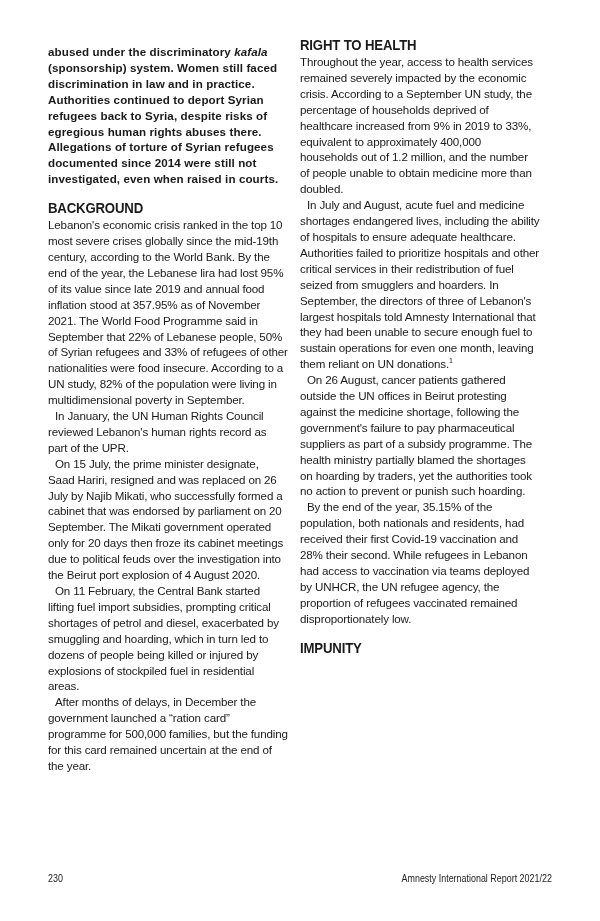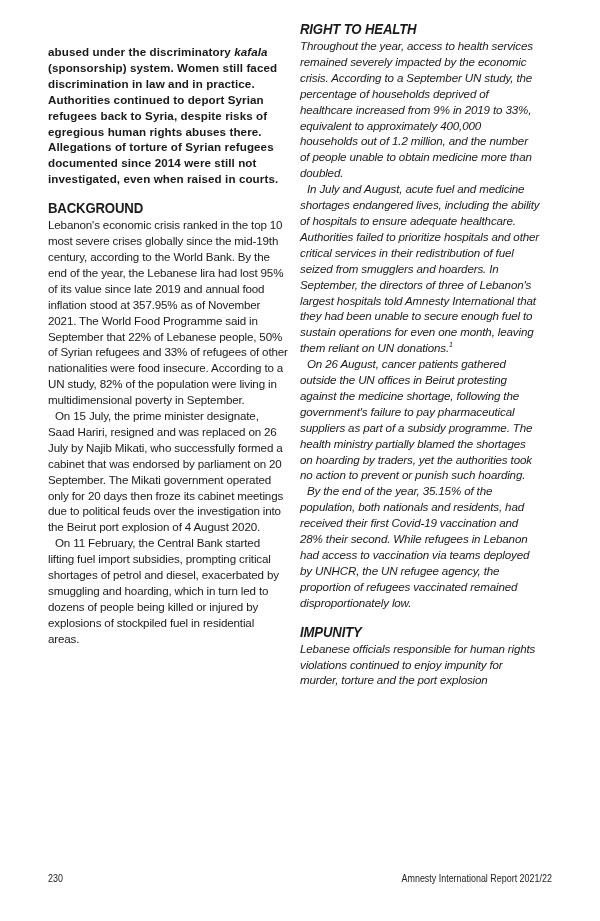--- a/index.html
+++ b/index.html
@@ -1,47 +1,48 @@
 <!DOCTYPE html>
 <html><head>
 <meta charset="utf-8">
 <style>
   html, body { margin: 0; padding: 0; background: #ffffff; }
   body { width: 600px; height: 921px; position: relative; overflow: hidden; color: #1a1a1a; }
   .col { position: absolute; top: 44px; width: 240px; font-family: "Liberation Sans Narrow", "Liberation Sans", sans-serif; font-size: 11.6px; line-height: 15.9px; letter-spacing: -0.15px; }
   .col-left { left: 48px; }
-  .col-right { left: 300px; top: 20px; font-style: italic; }
+  .col-right { left: 300px; top: 36px; }
   p { margin: 0; }
   p.indent { text-indent: 7px; }
   p.lead { font-weight: bold; letter-spacing: 0.1px; }
   h2 { margin: 0; font-family: "Liberation Sans", sans-serif; font-weight: bold; font-size: 15px; line-height: 18px; letter-spacing: -0.2px; transform: scaleX(0.88); transform-origin: left; white-space: nowrap; }
   .h-gap { margin-top: 12px; }
   sup { font-size: 7px; line-height: 0; vertical-align: super; }
   em { font-style: italic; }
   .footer { position: absolute; top: 872px; font-family: "Liberation Sans", sans-serif; font-size: 10.5px; color: #222; transform: scaleX(0.85); }
   .footer-left { left: 48px; transform-origin: left; }
   .footer-right { right: 48px; transform-origin: right; }
 </style>
 </head>
 <body>
 
 <div class="col col-left">
   <p class="lead"><span>abused under the discriminatory </span><em>kafala</em><span> (sponsorship) system. Women still faced discrimination in law and in practice. Authorities continued to deport Syrian refugees back to Syria, despite risks of egregious human rights abuses there. Allegations of torture of Syrian refugees documented since 2014 were still not investigated, even when raised in courts.</span></p>
 
   <h2 class="h-gap">BACKGROUND</h2>
   <p>Lebanon's economic crisis ranked in the top 10 most severe crises globally since the mid-19th century, according to the World Bank. By the end of the year, the Lebanese lira had lost 95% of its value since late 2019 and annual food inflation stood at 357.95% as of November 2021. The World Food Programme said in September that 22% of Lebanese people, 50% of Syrian refugees and 33% of refugees of other nationalities were food insecure. According to a UN study, 82% of the population were living in multidimensional poverty in September.</p>
+  <p class="indent">In January, the UN Human Rights Council reviewed Lebanon's human rights record as part of the UPR.</p>
   <p class="indent">On 15 July, the prime minister designate, Saad Hariri, resigned and was replaced on 26 July by Najib Mikati, who successfully formed a cabinet that was endorsed by parliament on 20 September. The Mikati government operated only for 20 days then froze its cabinet meetings due to political feuds over the investigation into the Beirut port explosion of 4 August 2020.</p>
   <p class="indent">On 11 February, the Central Bank started lifting fuel import subsidies, prompting critical shortages of petrol and diesel, exacerbated by smuggling and hoarding, which in turn led to dozens of people being killed or injured by explosions of stockpiled fuel in residential areas.</p>
+  <p class="indent">After months of delays, in December the government launched a “ration card” programme for 500,000 families, but the funding for this card remained uncertain at the end of the year.</p>
 </div>
 
 <div class="col col-right">
   <h2>RIGHT TO HEALTH</h2>
   <p>Throughout the year, access to health services remained severely impacted by the economic crisis. According to a September UN study, the percentage of households deprived of healthcare increased from 9% in 2019 to 33%, equivalent to approximately 400,000 households out of 1.2 million, and the number of people unable to obtain medicine more than doubled.</p>
   <p class="indent"><span>In July and August, acute fuel and medicine shortages endangered lives, including the ability of hospitals to ensure adequate healthcare. Authorities failed to prioritize hospitals and other critical services in their redistribution of fuel seized from smugglers and hoarders. In September, the directors of three of Lebanon's largest hospitals told Amnesty International that they had been unable to secure enough fuel to sustain operations for even one month, leaving them reliant on UN donations.</span><sup>1</sup></p>
   <p class="indent">On 26 August, cancer patients gathered outside the UN offices in Beirut protesting against the medicine shortage, following the government's failure to pay pharmaceutical suppliers as part of a subsidy programme. The health ministry partially blamed the shortages on hoarding by traders, yet the authorities took no action to prevent or punish such hoarding.</p>
   <p class="indent">By the end of the year, 35.15% of the population, both nationals and residents, had received their first Covid-19 vaccination and 28% their second. While refugees in Lebanon had access to vaccination via teams deployed by UNHCR, the UN refugee agency, the proportion of refugees vaccinated remained disproportionately low.</p>
 
   <h2 class="h-gap">IMPUNITY</h2>
-  <p>Lebanese officials responsible for human rights violations continued to enjoy impunity for murder, torture and the port explosion</p>
 </div>
 
 <div class="footer footer-left">230</div>
 <div class="footer footer-right">Amnesty International Report 2021/22</div>
 
 </body></html>

